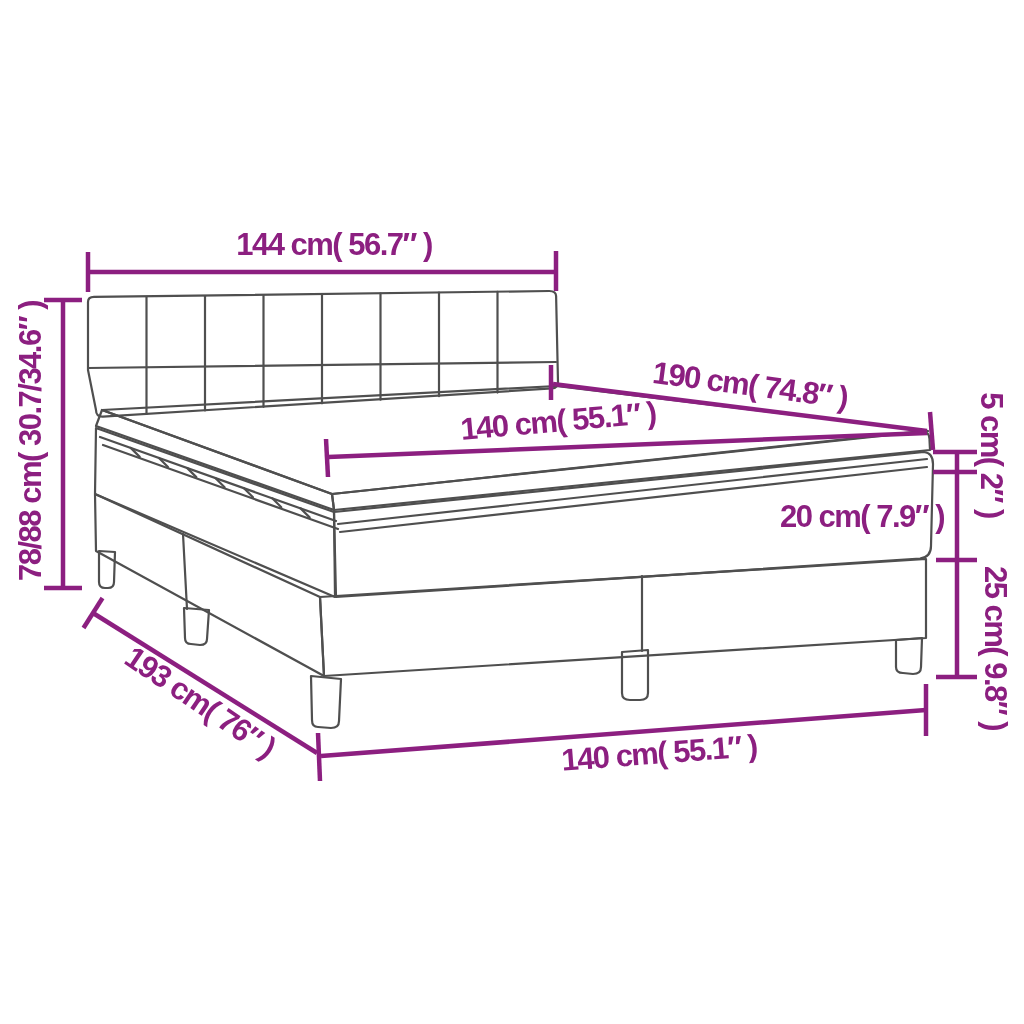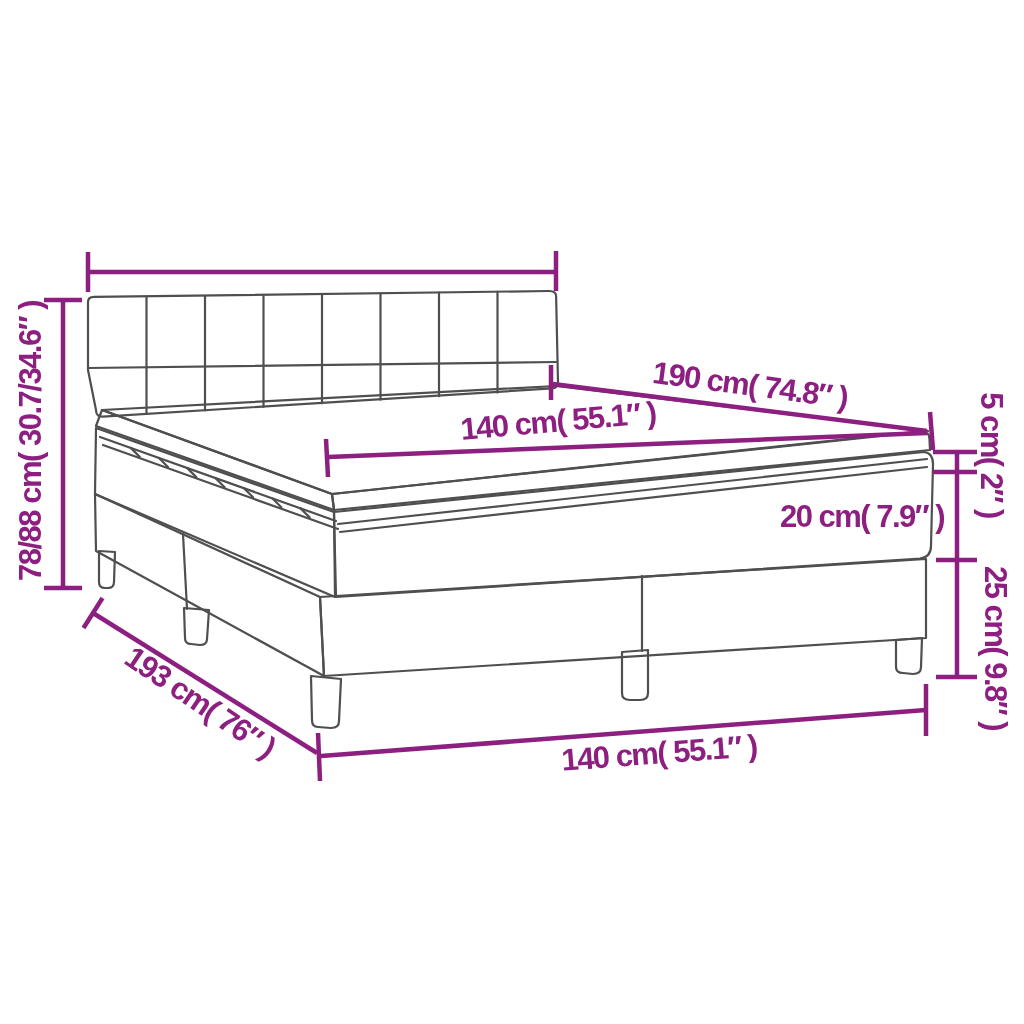--- a/index.html
+++ b/index.html
@@ -128,20 +128,21 @@
         <path class="dim" d="M318,733 L320,781"></path>
       </g>
 
       <g>
         <path class="dim" d="M321,756 L926,710"></path>
         <path class="dim" d="M926,684 L926,736"></path>
       </g>
     </g>
   </svg>
 
+  <div class="dim-label" style="left:334px;top:244px;">144 cm( 56.7″ )</div>
 
   <div class="dim-label r-ccw" style="left:30px;top:441px;">78/88 cm( 30.7/34.6″ )</div>
 
   <div class="dim-label r-190" style="left:750px;top:385px;">190 cm( 74.8″ )</div>
 
   <div class="dim-label r-140t" style="left:558px;top:421px;">140 cm( 55.1″ )</div>
 
   <div class="dim-label" style="left:862px;top:516px;">20 cm( 7.9″ )</div>
 
   <div class="dim-label r-cw" style="left:991px;top:455px;">5 cm( 2″ )</div>

